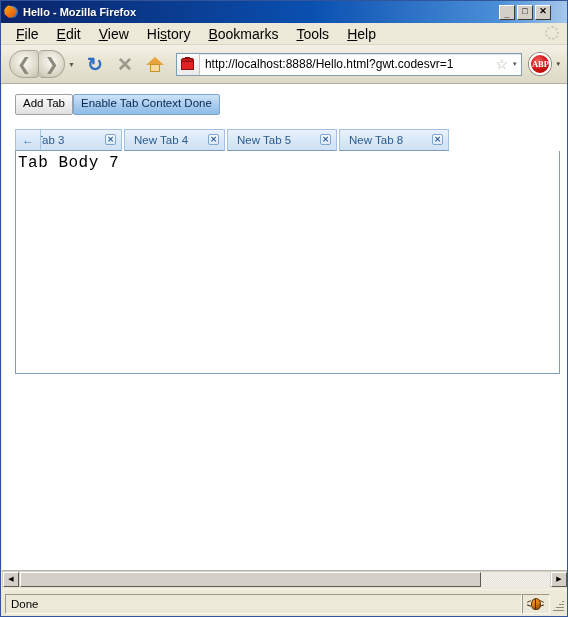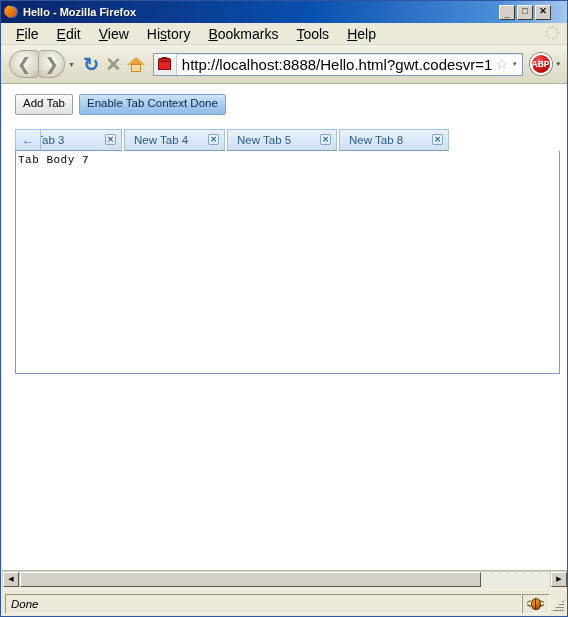--- a/index.html
+++ b/index.html
@@ -153,48 +153,49 @@
     width: 13px; height: 12px; position: relative;
   }
   #favicon .lid { position: absolute; top: 0; left: 0; width: 13px; height: 4px;
                   background: #c41a1a; border: 1px solid #8b0e0e; box-sizing: border-box; border-radius: 2px 2px 0 0;}
   #favicon .box { position: absolute; top: 3px; left: 0; width: 13px; height: 9px;
                   background: #e02222; border: 1px solid #8b0e0e; box-sizing: border-box; }
   #favicon .hndl { position: absolute; top: -1px; left: 4px; width: 5px; height: 3px;
                   border: 1px solid #8b0e0e; border-bottom: none; box-sizing: border-box;}
   #url-text {
     flex: 1 1 auto;
-    font-size: 15px; color: #000;
+    font-size: 12px; color: #000;
     padding-left: 5px;
     white-space: nowrap; overflow: hidden;
   }
   #star-icon { font-size: 14px; color: #b9b59f; padding: 0 3px; line-height: 1; }
   #url-caret { font-size: 7px; color: #555; padding: 0 5px 0 2px; }
   #abp {
     width: 22px; height: 22px; border-radius: 50%;
     background: radial-gradient(circle at 38% 32%, #f35c5c 0%, #cf1111 55%, #9a0606 100%);
     border: 2px solid #fff;
     box-shadow: 0 0 0 1px #8d8a7c;
     color: #fff; font-size: 8.5px; font-weight: bold;
     display: flex; align-items: center; justify-content: center;
     box-sizing: border-box; flex: 0 0 auto;
     margin-left: 3px;
+    font-family: Liberation Serif, serif;
   }
   #navbar-caret { font-size: 7px; color: #3a3a33; padding: 0 3px 0 5px; }
 
   
   #content {
     position: absolute;
     left: 1px; top: 83px;
     width: 566px; height: 486px;
     background: #fff;
     overflow: hidden;
   }
   #page-inner { padding: 10px 0 0 13px; }
-  .gwt-btn-row { display: flex; align-items: center; gap: 6px; }
+  .gwt-btn-row { display: flex; align-items: center; }
   .gwt-button {
     font-family: "Liberation Sans", sans-serif;
     font-size: 11.5px;
     padding: 3px 7px 4px;
     border: 1px solid #a0a0a0;
     background: linear-gradient(to bottom, #fdfdfd 0%, #ededed 55%, #e0e0e0 100%);
     color: #000;
     border-radius: 2px;
     line-height: 1;
     white-space: nowrap;
@@ -272,21 +273,21 @@
   #tabbody {
     height: 223px;
     border: 1px solid #7f9db9;
     border-top: none;
     background: #fff;
     padding: 3px 0 0 2px;
     box-sizing: border-box;
   }
   #tabbody-text {
     font-family: "Liberation Mono", monospace;
-    font-size: 11px;
+    font-size: 16px;
     color: #000;
     letter-spacing: 0.5px;
   }
 
   
   #hscroll {
     position: absolute;
     left: 1px; top: 569px;
     width: 566px; height: 17px;
     background: #d4d0c8;
@@ -321,21 +322,20 @@
 
   
   #statusbar {
     position: absolute;
     left: 1px; top: 588px;
     width: 566px; height: 28px;
     background: #ece9d8;
     display: flex; align-items: center;
     box-sizing: border-box;
     border-top: 1px solid #f6f4ea;
-    font-style: italic;
   }
   #status-panel {
     flex: 1 1 auto;
     height: 20px;
     margin: 0 0 0 3px;
     border: 1px solid;
     border-color: #9b9784 #fbfaf4 #fbfaf4 #9b9784;
     display: flex; align-items: center;
     padding-left: 5px;
     font-size: 11.5px;

